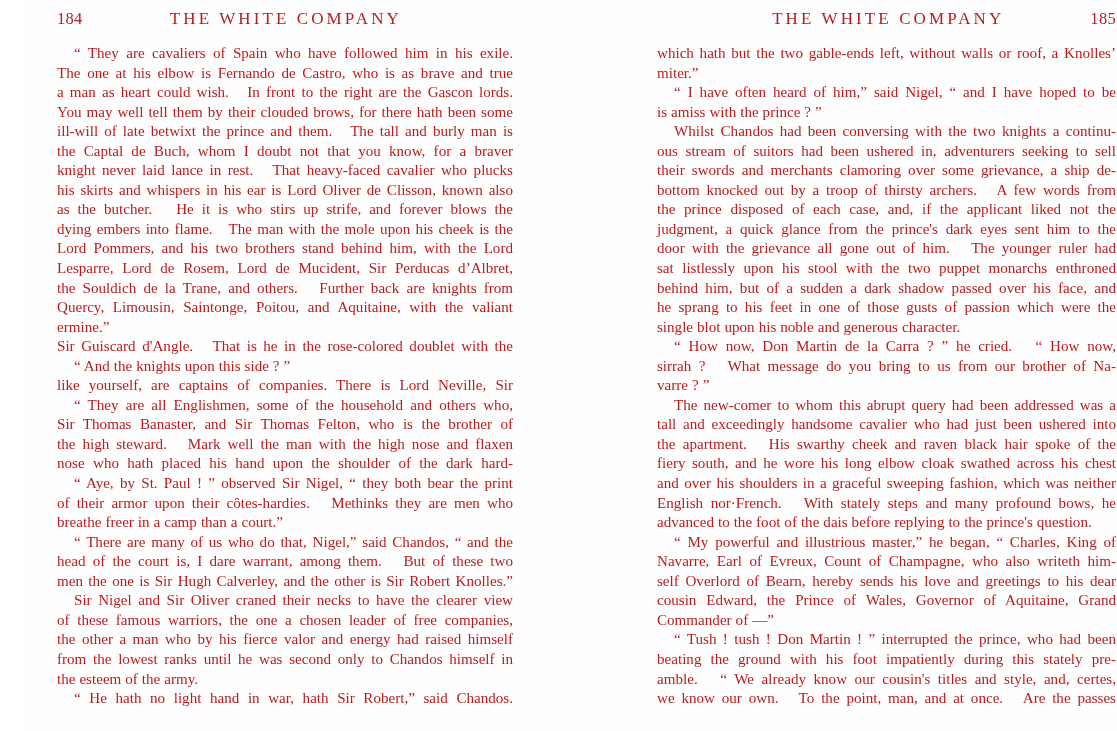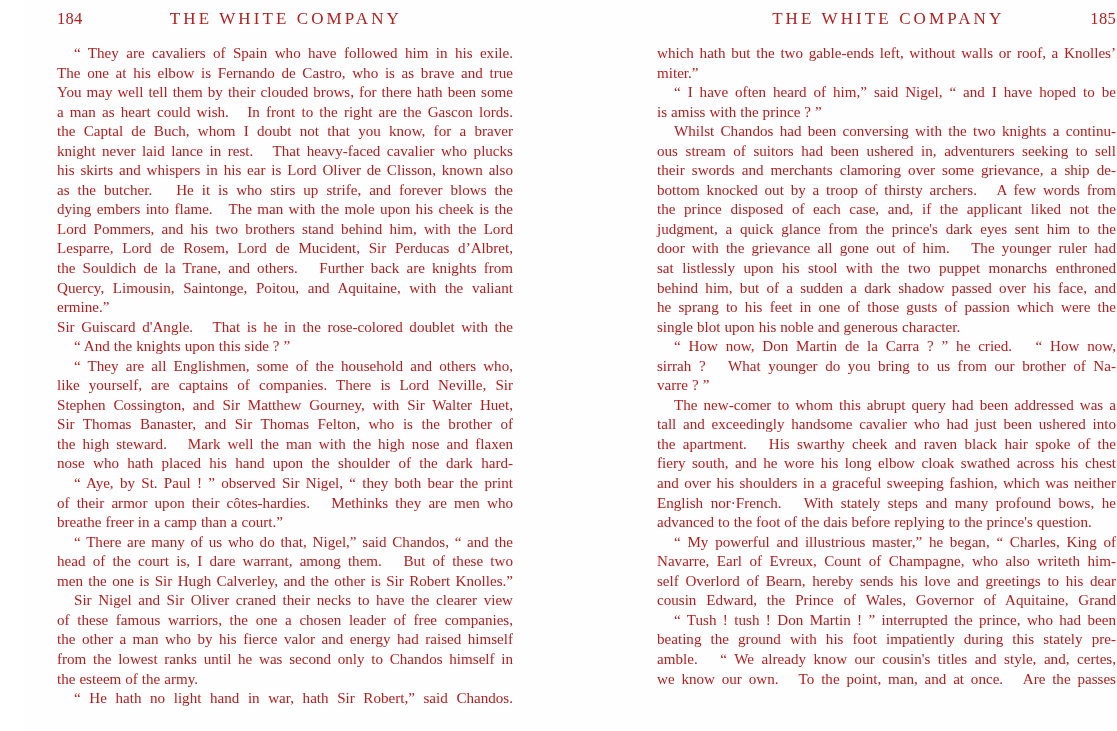--- a/index.html
+++ b/index.html
@@ -91,37 +91,37 @@
 <div class="scan">
 
   <div class="running-head left-head">
     <span class="folio">184</span>
     <span class="head-title">THE WHITE COMPANY</span>
   </div>
 
   <div class="column left-col">
       <span class="line indent">“ They are cavaliers of Spain who have followed him in his exile.</span>
       <span class="line">The one at his elbow is Fernando de Castro, who is as brave and true</span>
+      <span class="line">a man as heart could wish.   In front to the right are the Gascon lords.</span>
       <span class="line">You may well tell them by their clouded brows, for there hath been some</span>
-      <span class="line">a man as heart could wish.   In front to the right are the Gascon lords.</span>
+      <span class="line">ill-will of late betwixt the prince and them.   The tall and burly man is</span>
       <span class="line">the Captal de Buch, whom I doubt not that you know, for a braver</span>
       <span class="line">knight never laid lance in rest.   That heavy-faced cavalier who plucks</span>
       <span class="line">his skirts and whispers in his ear is Lord Oliver de Clisson, known also</span>
       <span class="line">as the butcher.   He it is who stirs up strife, and forever blows the</span>
       <span class="line">dying embers into flame.   The man with the mole upon his cheek is the</span>
       <span class="line">Lord Pommers, and his two brothers stand behind him, with the Lord</span>
       <span class="line">Lesparre, Lord de Rosem, Lord de Mucident, Sir Perducas d’Albret,</span>
       <span class="line">the Souldich de la Trane, and others.   Further back are knights from</span>
       <span class="line">Quercy, Limousin, Saintonge, Poitou, and Aquitaine, with the valiant</span>
       <span class="line last">ermine.”</span>
       <span class="line">Sir Guiscard d'Angle.   That is he in the rose-colored doublet with the</span>
       <span class="line indent last">“ And the knights upon this side ? ”</span>
+      <span class="line">like yourself, are captains of companies. There is Lord Neville, Sir</span>
       <span class="line indent">“ They are all Englishmen, some of the household and others who,</span>
-      <span class="line">like yourself, are captains of companies. There is Lord Neville, Sir</span>
-      <span class="line">Stephen Cossington, and Sir Matthew Gourney, with Sir Walter Huet,</span>
       <span class="line">Sir Thomas Banaster, and Sir Thomas Felton, who is the brother of</span>
       <span class="line">the high steward.   Mark well the man with the high nose and flaxen</span>
       <span class="line">nose who hath placed his hand upon the shoulder of the dark hard-</span>
       <span class="line indent">“ Aye, by St. Paul ! ” observed Sir Nigel, “ they both bear the print</span>
       <span class="line">of their armor upon their côtes-hardies.   Methinks they are men who</span>
       <span class="line last">breathe freer in a camp than a court.”</span>
       <span class="line indent">“ There are many of us who do that, Nigel,” said Chandos, “ and the</span>
       <span class="line">head of the court is, I dare warrant, among them.   But of these two</span>
       <span class="line">men the one is Sir Hugh Calverley, and the other is Sir Robert Knolles.”</span>
       <span class="line indent">Sir Nigel and Sir Oliver craned their necks to have the clearer view</span>
@@ -147,32 +147,33 @@
       <span class="line">their swords and merchants clamoring over some grievance, a ship de-</span>
       <span class="line">bottom knocked out by a troop of thirsty archers.   A few words from</span>
       <span class="line">the prince disposed of each case, and, if the applicant liked not the</span>
       <span class="line">judgment, a quick glance from the prince's dark eyes sent him to the</span>
       <span class="line">door with the grievance all gone out of him.   The younger ruler had</span>
       <span class="line">sat listlessly upon his stool with the two puppet monarchs enthroned</span>
       <span class="line">behind him, but of a sudden a dark shadow passed over his face, and</span>
       <span class="line">he sprang to his feet in one of those gusts of passion which were the</span>
       <span class="line last">single blot upon his noble and generous character.</span>
       <span class="line indent">“ How now, Don Martin de la Carra ? ” he cried.   “ How now,</span>
-      <span class="line">sirrah ?   What younger do you bring to us from our brother of Na-</span>
+      <span class="line">sirrah ?   What message do you bring to us from our brother of Na-</span>
       <span class="line last">varre ? ”</span>
       <span class="line indent">The new-comer to whom this abrupt query had been addressed was a</span>
       <span class="line">tall and exceedingly handsome cavalier who had just been ushered into</span>
       <span class="line">the apartment.   His swarthy cheek and raven black hair spoke of the</span>
       <span class="line">fiery south, and he wore his long elbow cloak swathed across his chest</span>
       <span class="line">and over his shoulders in a graceful sweeping fashion, which was neither</span>
       <span class="line">English nor·French.   With stately steps and many profound bows, he</span>
       <span class="line last">advanced to the foot of the dais before replying to the prince's question.</span>
       <span class="line indent">“ My powerful and illustrious master,” he began, “ Charles, King of</span>
       <span class="line">Navarre, Earl of Evreux, Count of Champagne, who also writeth him-</span>
       <span class="line">self Overlord of Bearn, hereby sends his love and greetings to his dear</span>
       <span class="line">cousin Edward, the Prince of Wales, Governor of Aquitaine, Grand</span>
+      <span class="line last">Commander of —”</span>
       <span class="line indent">“ Tush ! tush ! Don Martin ! ” interrupted the prince, who had been</span>
       <span class="line">beating the ground with his foot impatiently during this stately pre-</span>
       <span class="line">amble.   “ We already know our cousin's titles and style, and, certes,</span>
       <span class="line">we know our own.   To the point, man, and at once.   Are the passes</span>
     </div>
 
 </div>
 
 </body></html>

